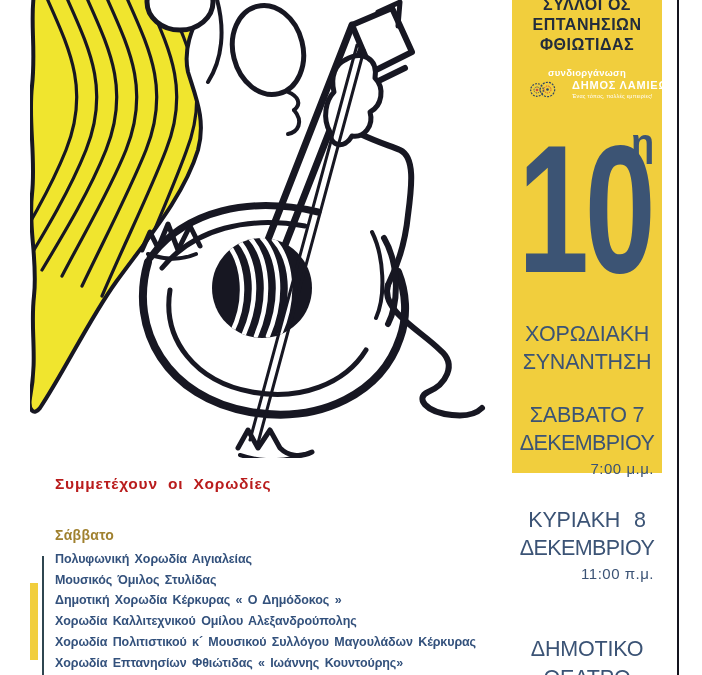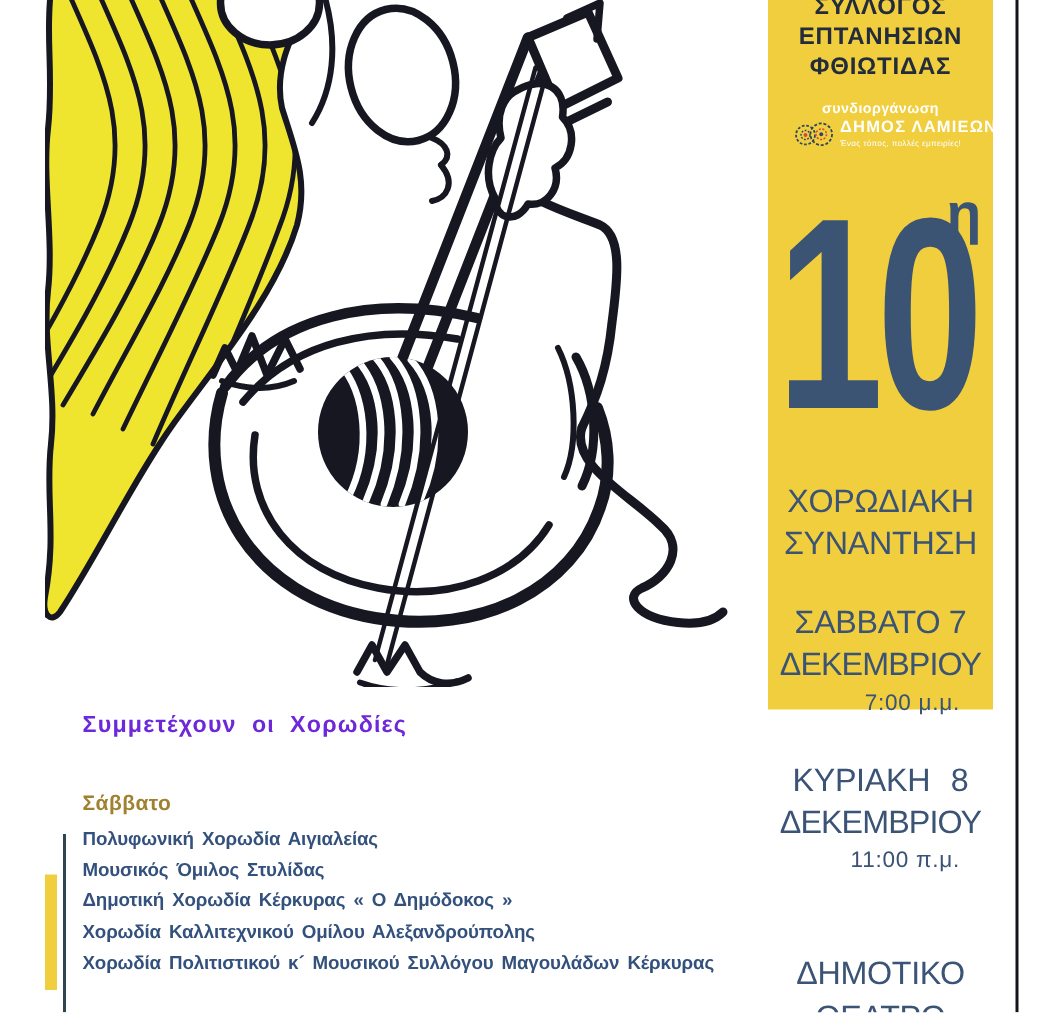--- a/index.html
+++ b/index.html
@@ -7,40 +7,40 @@
     position:relative;width:702px;height:675px;background:#ffffff;
     overflow:hidden;font-family:"Liberation Sans","DejaVu Sans",sans-serif;
   }
   
   .panel{position:absolute;left:512px;top:0;width:150px;height:473px;background:#f1ce3d;}
   .edge-line{position:absolute;left:677px;top:0;width:2px;height:675px;background:#14141e;}
   .org-title{position:absolute;top:-5px;left:0;right:0;text-align:center;
     font-size:16px;font-weight:bold;line-height:20px;letter-spacing:.5px;color:#222c3c;}
   .coorg{position:absolute;top:67px;left:0;right:0;text-align:center;
     font-size:9.5px;font-weight:bold;color:#ffffff;letter-spacing:.3px;}
-  .lamia-row{position:absolute;top:79px;left:18px;display:flex;gap:4px;align-items:flex-start;}
+  .lamia-row{position:absolute;top:79px;left:18px;display:flex;gap:16px;align-items:flex-start;}
   .lamia-text{display:flex;flex-direction:column;}
   .lamia-name{font-size:11px;font-weight:bold;color:#ffffff;letter-spacing:.8px;white-space:nowrap;}
   .lamia-tagline{font-size:5.5px;color:#ffffff;margin-top:1.5px;letter-spacing:.2px;white-space:nowrap;}
   .big-num{position:absolute;top:118px;left:6px;font-size:182px;line-height:1;
     font-weight:bold;color:#3c5474;letter-spacing:-6px;transform:scaleX(.70);
     transform-origin:left top;white-space:nowrap;}
   .eta{position:absolute;top:122px;left:119px;font-size:38px;font-weight:bold;color:#3c5474;}
   .panel-block{position:absolute;left:0;right:0;text-align:center;color:#3b5375;
     font-weight:normal;font-size:21.5px;line-height:28px;letter-spacing:-.2px;}
   .meeting{top:320px;}
   .d1{top:401px;}
   .d2{top:506px;}
   .venue{top:635px;line-height:29px;}
   .squeeze{letter-spacing:-.6px;}
   .wide-gap{word-spacing:8px;}
-  .time{font-size:15px;text-align:right;padding-right:22px;margin-top:3px;letter-spacing:.5px;line-height:18px;}
+  .time{font-size:15px;text-align:right;padding-right:8px;margin-top:3px;letter-spacing:.5px;line-height:18px;}
   
   .participate{position:absolute;left:55px;top:475px;font-size:15.5px;font-weight:bold;
-    color:#6d28d9;letter-spacing:.8px;word-spacing:5px;}
+    color:#b91c1c;letter-spacing:.8px;word-spacing:5px;}
   .day-label{position:absolute;left:55px;top:527px;font-size:14px;font-weight:bold;
     color:#a0812f;letter-spacing:.3px;}
   .choir-list{position:absolute;left:55px;top:549px;font-size:12.5px;font-weight:bold;
     color:#33517c;line-height:20.7px;letter-spacing:-.1px;word-spacing:2px;white-space:nowrap;}
   .teal-line{position:absolute;left:42px;top:556px;width:2px;height:119px;background:#2f4650;}
   .yellow-bar{position:absolute;left:30px;top:583px;width:8px;height:77px;background:#f1ce3d;}
   .illustration{position:absolute;left:30px;top:0;width:478px;height:458px;}
 </style>
 </head>
 <body>
@@ -120,20 +120,21 @@
   <div class="participate">Συμμετέχουν οι Χορωδίες</div>
   <div class="day-label">Σάββατο</div>
   <div class="teal-line"></div>
   <div class="yellow-bar"></div>
   <div class="choir-list">
     <div>Πολυφωνική Χορωδία Αιγιαλείας</div>
     <div>Μουσικός Όμιλος Στυλίδας</div>
     <div>Δημοτική Χορωδία Κέρκυρας « Ο Δημόδοκος »</div>
     <div>Χορωδία Καλλιτεχνικού Ομίλου Αλεξανδρούπολης</div>
     <div>Χορωδία Πολιτιστικού κ´ Μουσικού Συλλόγου Μαγουλάδων Κέρκυρας</div>
+    <div>Χορωδία Επτανησίων Φθιώτιδας « Ιωάννης Κουντούρης»</div>
   </div>
 
   <div class="panel">
     <div class="org-title">
       <div>ΣΥΛΛΟΓΟΣ</div>
       <div>ΕΠΤΑΝΗΣΙΩΝ</div>
       <div>ΦΘΙΩΤΙΔΑΣ</div>
     </div>
     <div class="coorg">συνδιοργάνωση</div>
     <div class="lamia-row">

